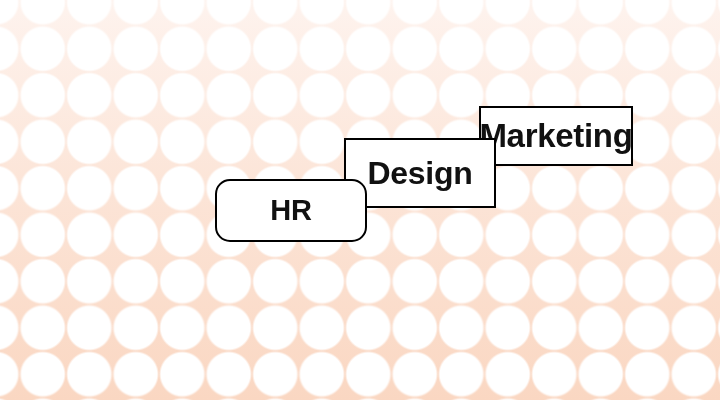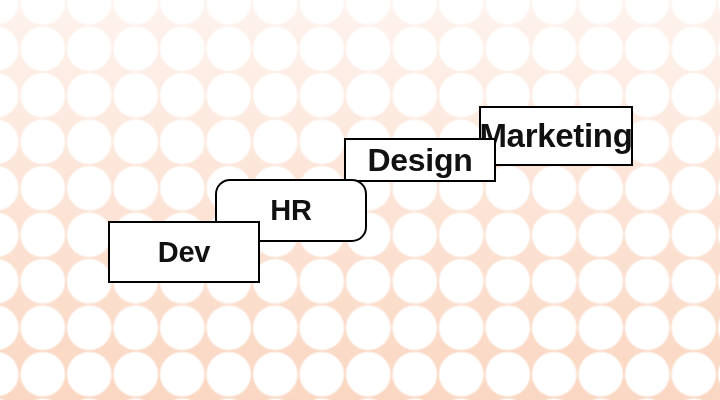--- a/index.html
+++ b/index.html
@@ -53,21 +53,21 @@
   .card-hr {
     left: 215px; top: 179px;
     width: 152px; height: 63px;
     font-size: 29px;
     z-index: 3;
     border-radius: 15px;
   }
 
   .card-design {
     left: 344px; top: 138px;
-    width: 152px; height: 44px;
+    width: 152px; height: 70px;
     font-size: 32px;
     z-index: 2;
     text-align: right;
   }
 
   .card-marketing {
     left: 479px; top: 106px;
     width: 154px; height: 60px;
     font-size: 33px;
     z-index: 1;
@@ -88,17 +88,14 @@
   </div>
 
   <div class="card card-design">
     <span class="card-label">Design</span>
   </div>
 
   <div class="card card-hr">
     <span class="card-label">HR</span>
   </div>
 
-  <div class="card card-dev">
-    <span class="card-label">Dev</span>
-  </div>
 
 </div>
 
 </body></html>

